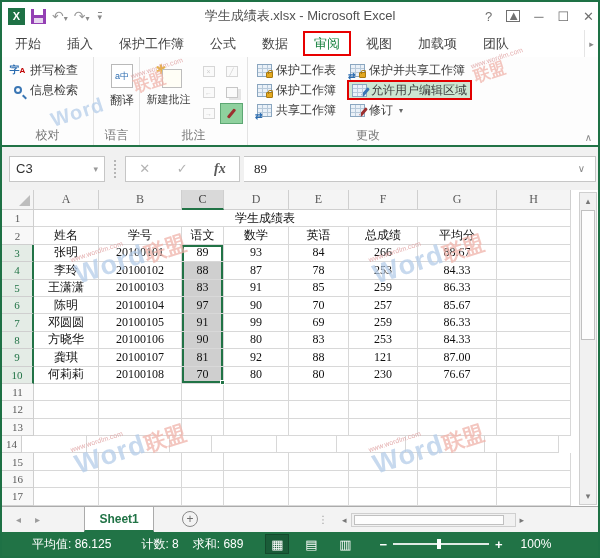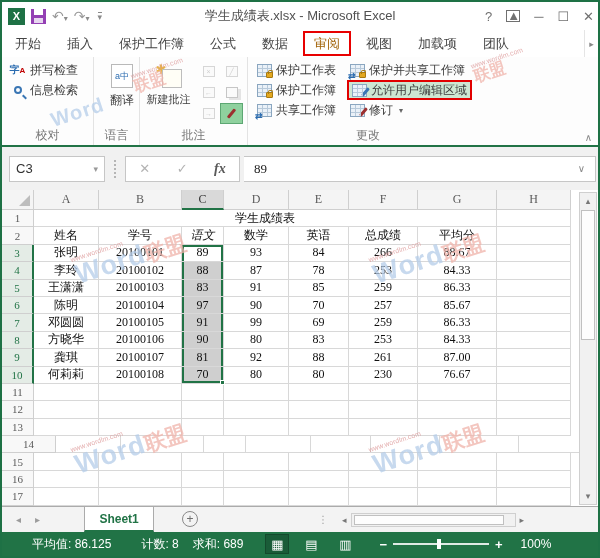--- a/index.html
+++ b/index.html
@@ -20,21 +20,21 @@
   .tb-title { position:absolute; left:0; width:100%; text-align:center; color:#505050; font-size:13px; pointer-events:none; }
   .winctl { position:absolute; right:4px; top:0; height:28px; display:flex; align-items:center; gap:14px; color:#707070; background:#fff; padding-left:8px;}
   .winctl span { font-size:13px; }
   .rdo-ic { width:14px; height:12px; border:1px solid #707070; font-size:7px; line-height:10px; text-align:center; color:#707070; }
 
   
   .tabrow { position:absolute; left:0; top:28px; width:596px; height:27px; background:#fff; display:flex; align-items:stretch; }
   .filetab { width:54px; background:#217346; color:#fff; font-size:13px; display:flex; align-items:center; justify-content:center; }
   .tabs { display:flex; flex:1; }
   .tab { padding:0 13px; display:flex; align-items:center; font-size:13px; color:#444; position:relative; }
-  .tab.active { color:#a16207; }
+  .tab.active { color:#15803d; }
   .tab.active .redframe { position:absolute; left:2px; right:2px; top:1px; bottom:1px; border:2px solid #e80000; }
   .tab-overflow { width:14px; display:flex; align-items:center; justify-content:center; color:#888; font-size:9px; border-left:1px solid #e5e5e5; }
 
   
   .ribbon { position:absolute; left:0; top:55px; width:596px; height:88px; background:#fdfdfd; display:flex; }
   .rgroup { position:relative; border-right:1px solid #e3e3e3; padding:3px 4px 14px 4px; }
   .glabel { position:absolute; bottom:1px; left:0; width:100%; text-align:center; font-size:12px; color:#767676; }
   .rbtn-s { display:flex; align-items:center; gap:4px; height:20px; padding:0 3px; font-size:12px; color:#3d3d3d; white-space:nowrap; }
   .rbig { width:48px; display:flex; flex-direction:column; align-items:center; justify-content:flex-start; padding-top:4px; font-size:12px; color:#3d3d3d; }
   .rbig .biglabel { margin-top:4px; white-space:nowrap; }
@@ -306,21 +306,21 @@
         </div>
         <div class="grow">
           <div class="rh" style="width: 32px;">1</div>
           <div class="cell" style="width: 463px;">学生成绩表</div>
           <div class="cell" style="width: 74px;"></div>
         </div>
         <div class="grow">
           <div class="rh" style="width: 32px;">2</div>
           <div class="cell" style="width: 65px;">姓名</div>
           <div class="cell" style="width: 83px;">学号</div>
-          <div class="cell" style="width: 42px; font-style: italic;">语文</div>
+          <div class="cell" style="width: 42px;">语文</div>
           <div class="cell" style="width: 65px;">数学</div>
           <div class="cell" style="width: 60px;">英语</div>
           <div class="cell" style="width: 69px;">总成绩</div>
           <div class="cell" style="width: 79px;">平均分</div>
           <div class="cell" style="width: 74px;"></div>
         </div>
         <div class="grow">
           <div class="rh rsel" style="width: 32px;">3</div>
           <div class="cell" style="width: 65px;">张明</div>
           <div class="cell" style="width: 83px;">20100101</div>
@@ -386,21 +386,21 @@
           <div class="cell" style="width: 79px;">84.33</div>
           <div class="cell" style="width: 74px;"></div>
         </div>
         <div class="grow">
           <div class="rh rsel" style="width: 32px;">9</div>
           <div class="cell" style="width: 65px;">龚琪</div>
           <div class="cell" style="width: 83px;">20100107</div>
           <div class="cell cs" style="width: 42px;">81</div>
           <div class="cell" style="width: 65px;">92</div>
           <div class="cell" style="width: 60px;">88</div>
-          <div class="cell" style="width: 69px;">261</div>
+          <div class="cell" style="width: 69px;">121</div>
           <div class="cell" style="width: 79px;">87.00</div>
           <div class="cell" style="width: 74px;"></div>
         </div>
         <div class="grow">
           <div class="rh rsel" style="width: 32px;">10</div>
           <div class="cell" style="width: 65px;">何莉莉</div>
           <div class="cell" style="width: 83px;">20100108</div>
           <div class="cell cs cs-last" style="width: 42px;">70</div>
           <div class="cell" style="width: 65px;">80</div>
           <div class="cell" style="width: 60px;">80</div>
@@ -435,21 +435,21 @@
           <div class="cell" style="width: 65px;"></div>
           <div class="cell" style="width: 83px;"></div>
           <div class="cell" style="width: 42px;"></div>
           <div class="cell" style="width: 65px;"></div>
           <div class="cell" style="width: 60px;"></div>
           <div class="cell" style="width: 69px;"></div>
           <div class="cell" style="width: 79px;"></div>
           <div class="cell" style="width: 74px;"></div>
         </div>
         <div class="grow">
-          <div class="rh" style="width: 54px;">14</div>
+          <div class="rh" style="width: 20px;">14</div>
           <div class="cell" style="width: 65px;"></div>
           <div class="cell" style="width: 83px;"></div>
           <div class="cell" style="width: 42px;"></div>
           <div class="cell" style="width: 65px;"></div>
           <div class="cell" style="width: 60px;"></div>
           <div class="cell" style="width: 69px;"></div>
           <div class="cell" style="width: 79px;"></div>
           <div class="cell" style="width: 74px;"></div>
         </div>
         <div class="grow">

